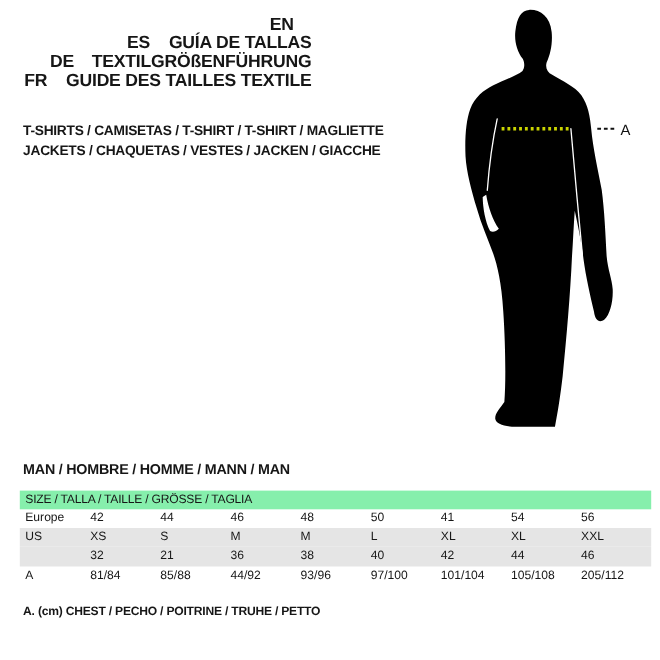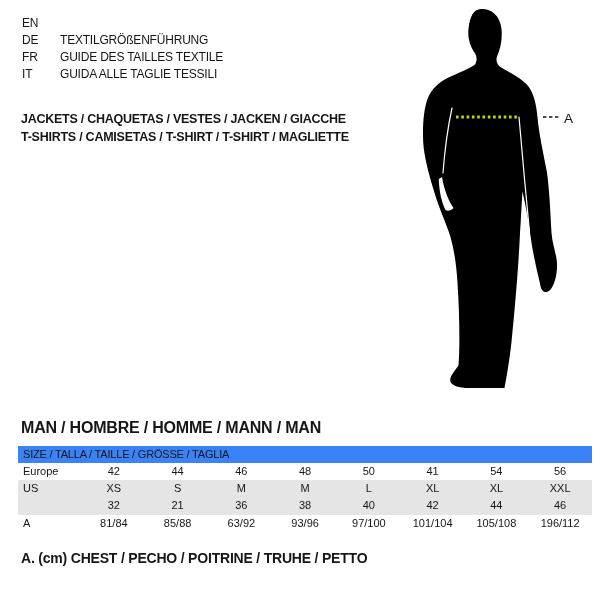--- a/index.html
+++ b/index.html
@@ -4,66 +4,66 @@
 <style>
   html,body{margin:0;padding:0;}
   body{
     width:600px;height:600px;position:relative;background:#ffffff;
     font-family:"Liberation Sans",sans-serif;color:#161616;overflow:hidden;
     -webkit-font-smoothing:antialiased;
   }
   
   .langs{position:absolute;left:22px;top:15px;}
   .lang-row{display:flex;height:16.9px;line-height:16.9px;
-    font-size:12px;font-weight:normal;letter-spacing:-0.2px;}
+    font-size:16px;font-weight:bold;letter-spacing:-0.2px;justify-content:flex-end;}
   .lang-code{width:38px;flex:0 0 38px;}
   
   .category{position:absolute;left:21px;top:111px;
     font-size:12.5px;font-weight:bold;line-height:17.5px;letter-spacing:-0.25px;white-space:nowrap;}
   
   .figure-wrap{position:absolute;left:415px;top:5px;width:170px;height:390px;}
   
   .man-title{position:absolute;left:21px;top:419px;
-    font-size:16px;font-weight:bold;letter-spacing:-0.2px;white-space:nowrap;}
+    font-size:13px;font-weight:bold;letter-spacing:-0.2px;white-space:nowrap;}
   
   .size-table{position:absolute;left:18px;top:446px;width:574px;font-size:11px;}
-  .thead{height:17px;line-height:17px;background:#3b82f6;padding-left:5px;
+  .thead{height:17px;line-height:17px;background:#86efac;padding-left:5px;
     letter-spacing:-0.2px;}
   .trow{display:flex;height:17.2px;line-height:17.2px;}
   .trow.shaded{background:#e5e5e5;}
   .tlabel{flex:0 0 59px;padding-left:5px;}
-  .tcell{flex:1 1 0;text-align:center;}
+  .tcell{flex:1 1 0;text-align:left;}
   
   .footnote{position:absolute;left:21px;top:550px;
-    font-size:14px;font-weight:bold;letter-spacing:-0.2px;white-space:nowrap;}
+    font-size:11px;font-weight:bold;letter-spacing:-0.2px;white-space:nowrap;}
 </style>
 </head>
 <body>
 
 <div class="langs">
   <div class="lang-row">
     <span class="lang-code">EN</span>
   </div>
   <div class="lang-row">
+    <span class="lang-code">ES</span>
+    <span class="lang-title">GUÍA DE TALLAS</span>
+  </div>
+  <div class="lang-row">
     <span class="lang-code">DE</span>
     <span class="lang-title">TEXTILGRÖßENFÜHRUNG</span>
   </div>
   <div class="lang-row">
     <span class="lang-code">FR</span>
     <span class="lang-title">GUIDE DES TAILLES TEXTILE</span>
   </div>
-  <div class="lang-row">
-    <span class="lang-code">IT</span>
-    <span class="lang-title">GUIDA ALLE TAGLIE TESSILI</span>
-  </div>
 </div>
 
 <div class="category">
+  <div>T-SHIRTS / CAMISETAS / T-SHIRT / T-SHIRT / MAGLIETTE</div>
   <div>JACKETS / CHAQUETAS / VESTES / JACKEN / GIACCHE</div>
-  <div>T-SHIRTS / CAMISETAS / T-SHIRT / T-SHIRT / MAGLIETTE</div>
 </div>
 
 <div class="figure-wrap">
   <svg width="170" height="390" viewBox="0 0 170 390" xmlns="http://www.w3.org/2000/svg">
     <path fill="#000000" d="
       M 66,4
       C 76,3.5 85,10 86.5,24
       C 87.5,34 85.5,44 82,51.5
       C 80.5,56.5 82.5,60.5 87,63
       C 96,68.5 107.5,73.5 113.5,81.5
@@ -142,22 +142,22 @@
     <span class="tcell">40</span>
     <span class="tcell">42</span>
     <span class="tcell">44</span>
     <span class="tcell">46</span>
   </div>
 
   <div class="trow">
     <span class="tlabel">A</span>
     <span class="tcell">81/84</span>
     <span class="tcell">85/88</span>
-    <span class="tcell">63/92</span>
+    <span class="tcell">44/92</span>
     <span class="tcell">93/96</span>
     <span class="tcell">97/100</span>
     <span class="tcell">101/104</span>
     <span class="tcell">105/108</span>
-    <span class="tcell">196/112</span>
+    <span class="tcell">205/112</span>
   </div>
 </div>
 
 <div class="footnote">A. (cm) CHEST / PECHO / POITRINE / TRUHE / PETTO</div>
 
 </body></html>

